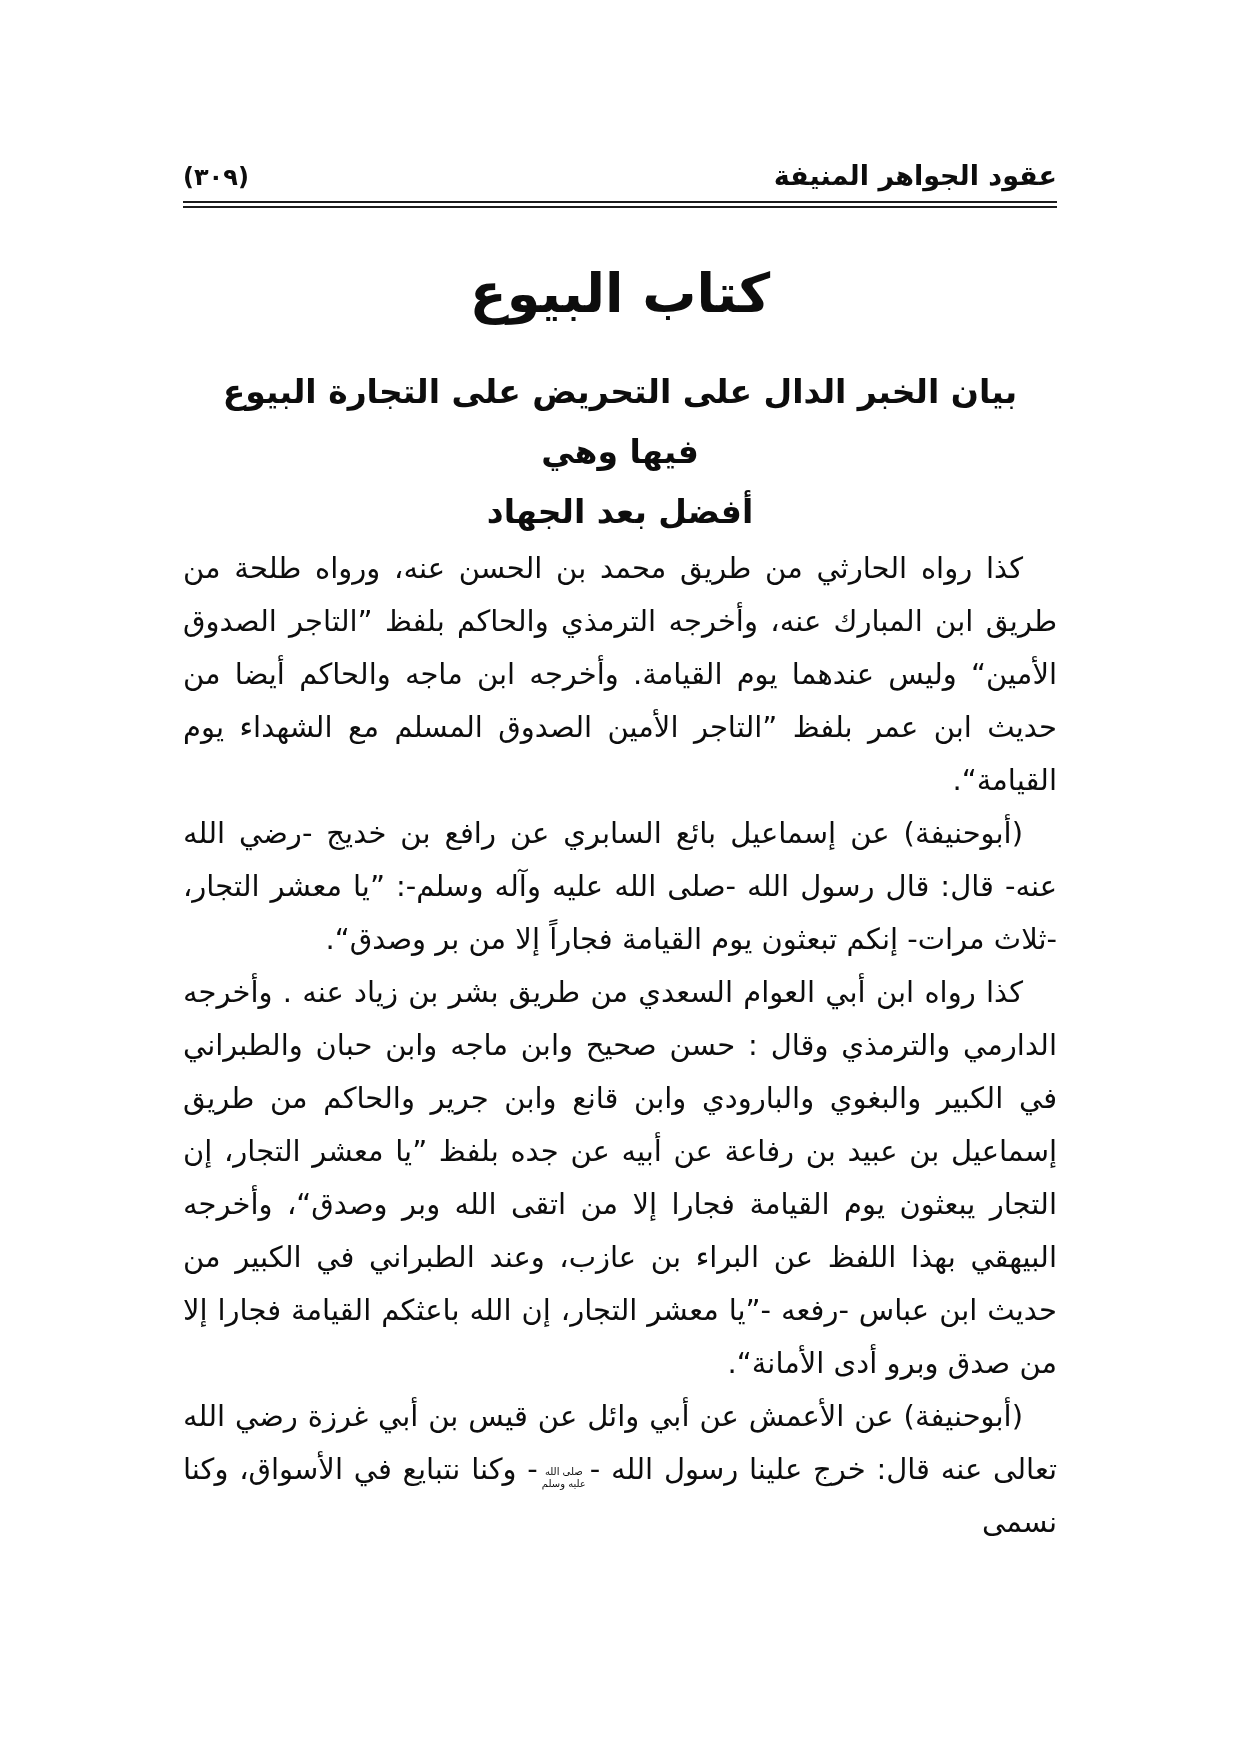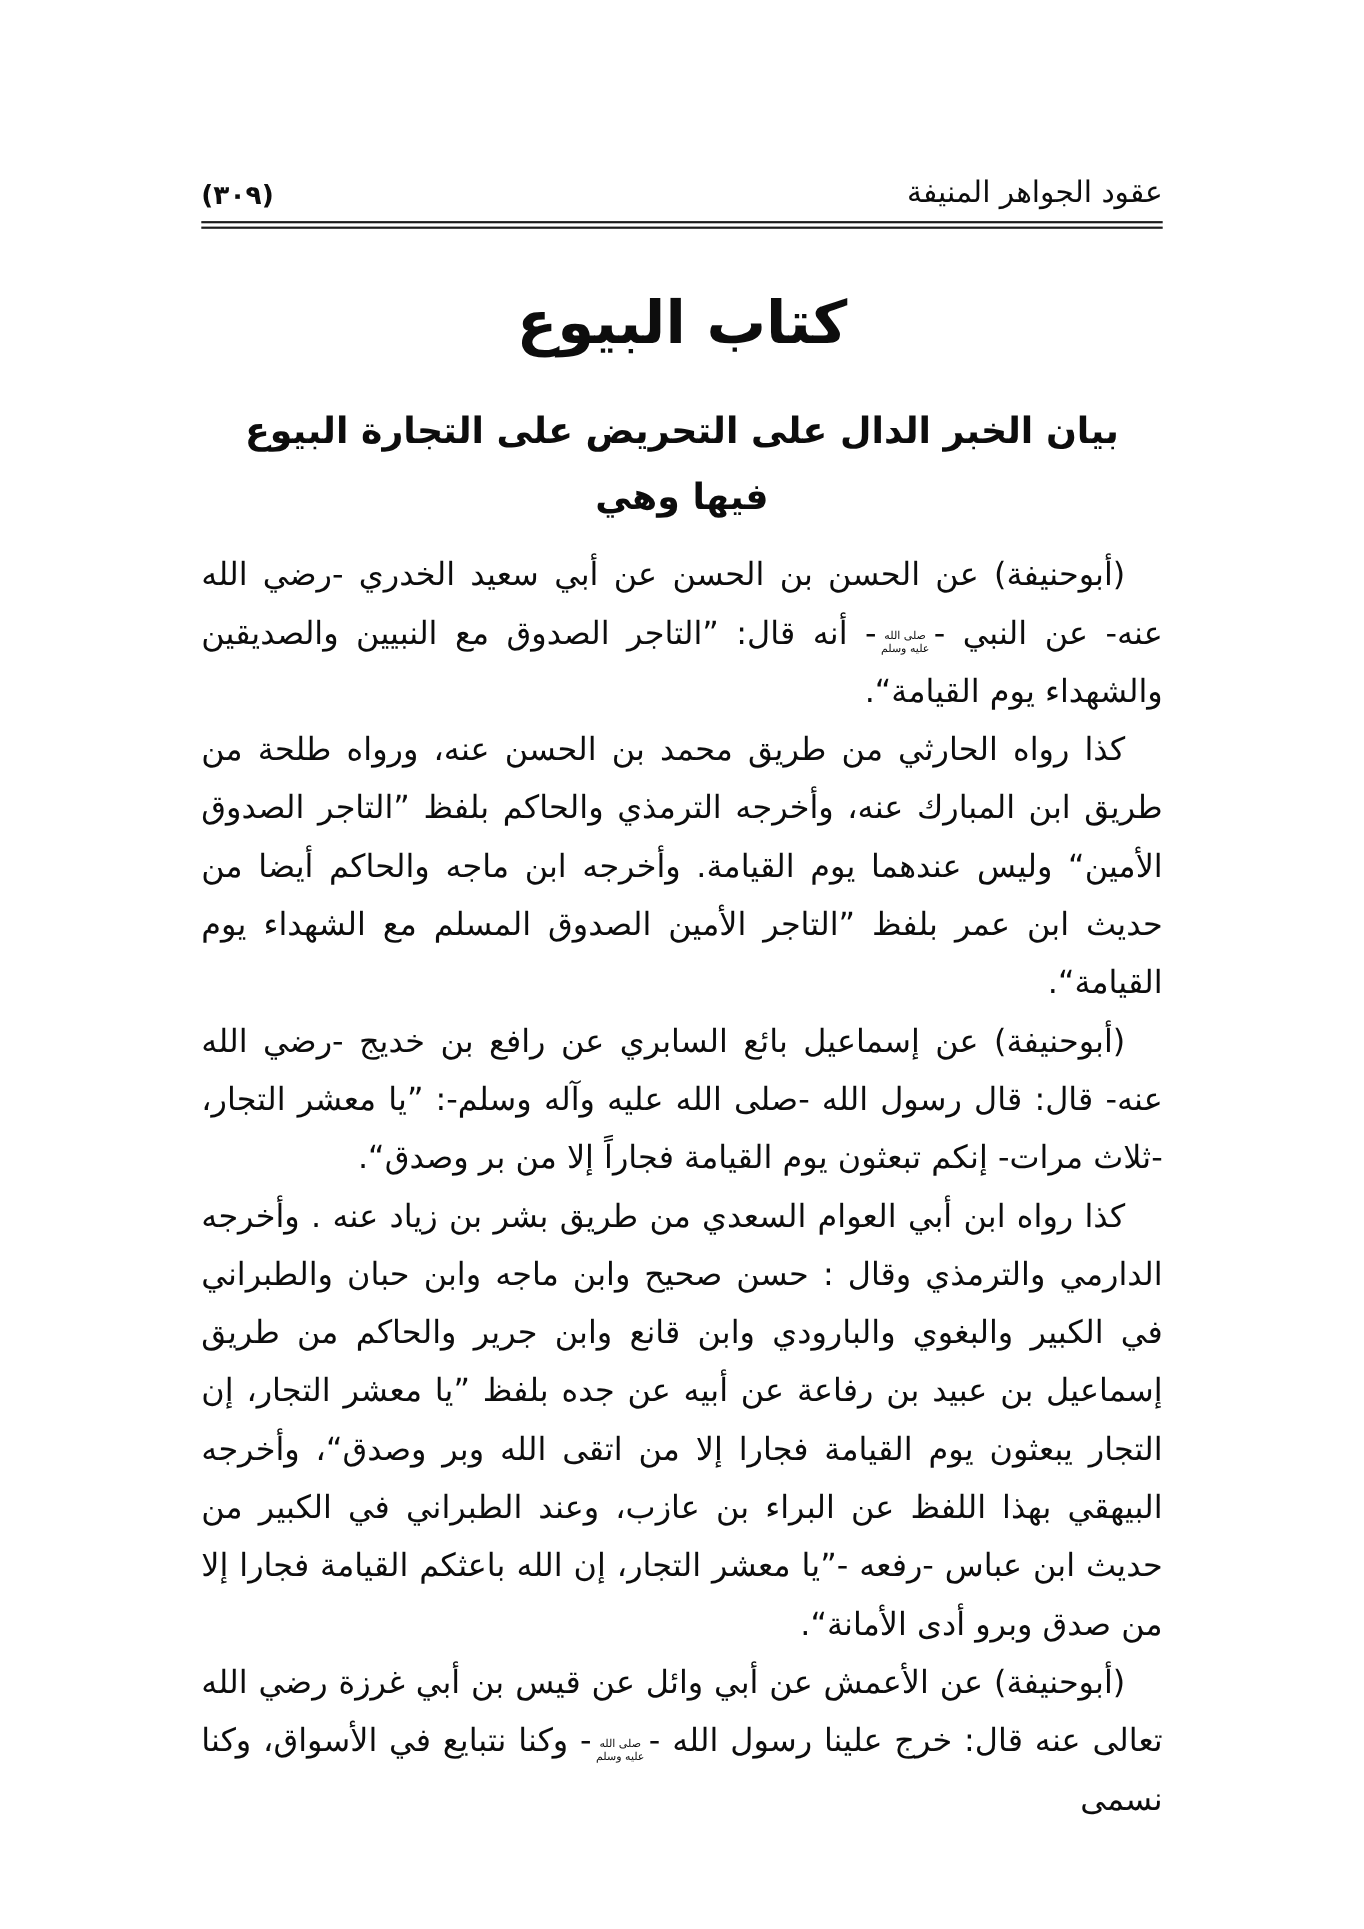--- a/index.html
+++ b/index.html
@@ -14,21 +14,21 @@
     direction: rtl;
     overflow: hidden;
   }
   .sheet { padding: 160px 183px 0 183px; }
 
   .header-row {
     display: flex;
     justify-content: space-between;
     align-items: flex-end;
   }
-  .book-title { font-size: 27px; font-weight: normal; letter-spacing: -0.5px; }
+  .book-title { font-size: 27px; font-weight: bold; letter-spacing: -0.5px; }
   .page-num { font-size: 24px; font-weight: bold; direction: ltr; }
 
   .double-rule {
     margin-top: 10px;
     height: 3px;
     border-top: 2px solid #1c1c1c;
     border-bottom: 2px solid #1c1c1c;
   }
 
   .kitab {
@@ -84,23 +84,23 @@
     <div class="header-row">
       <div class="book-title">عقود الجواهر المنيفة</div>
       <div class="page-num">(٣٠٩)</div>
     </div>
     <div class="double-rule"></div>
 
     <div class="kitab">كتاب البيوع</div>
 
     <div class="sec1">
       <div>بيان الخبر الدال على التحريض على التجارة البيوع فيها وهي</div>
+      <div>أفضل بعد الجهاد</div>
     </div>
 
-    <p class="par first"><span>(أبوحنيفة) عن الحسن بن الحسن عن أبي سعيد الخدري -رضي الله عنه- عن النبي -</span><span class="saw">صلى الله عليه وسلم</span><span>- أنه قال: ”التاجر الصدوق مع النبيين والصديقين والشهداء يوم القيامة“.</span></p>
 
     <p class="par">كذا رواه الحارثي من طريق محمد بن الحسن عنه، ورواه طلحة من طريق ابن المبارك عنه، وأخرجه الترمذي والحاكم بلفظ ”التاجر الصدوق الأمين“ وليس عندهما يوم القيامة. وأخرجه ابن ماجه والحاكم أيضا من حديث ابن عمر بلفظ ”التاجر الأمين الصدوق المسلم مع الشهداء يوم القيامة“.</p>
 
     <p class="par">(أبوحنيفة) عن إسماعيل بائع السابري عن رافع بن خديج -رضي الله عنه- قال: قال رسول الله -صلى الله عليه وآله وسلم-: ”يا معشر التجار، -ثلاث مرات- إنكم تبعثون يوم القيامة فجاراً إلا من بر وصدق“.</p>
 
     <p class="par">كذا رواه ابن أبي العوام السعدي من طريق بشر بن زياد عنه . وأخرجه الدارمي والترمذي وقال : حسن صحيح وابن ماجه وابن حبان والطبراني في الكبير والبغوي والبارودي وابن قانع وابن جرير والحاكم من طريق إسماعيل بن عبيد بن رفاعة عن أبيه عن جده بلفظ ”يا معشر التجار، إن التجار يبعثون يوم القيامة فجارا إلا من اتقى الله وبر وصدق“، وأخرجه البيهقي بهذا اللفظ عن البراء بن عازب، وعند الطبراني في الكبير من حديث ابن عباس -رفعه -”يا معشر التجار، إن الله باعثكم القيامة فجارا إلا من صدق وبرو أدى الأمانة“.</p>
 
 
     <p class="par"><span>(أبوحنيفة) عن الأعمش عن أبي وائل عن قيس بن أبي غرزة رضي الله تعالى عنه قال: خرج علينا رسول الله -</span><span class="saw">صلى الله عليه وسلم</span><span>- وكنا نتبايع في الأسواق، وكنا نسمى</span></p>
 

